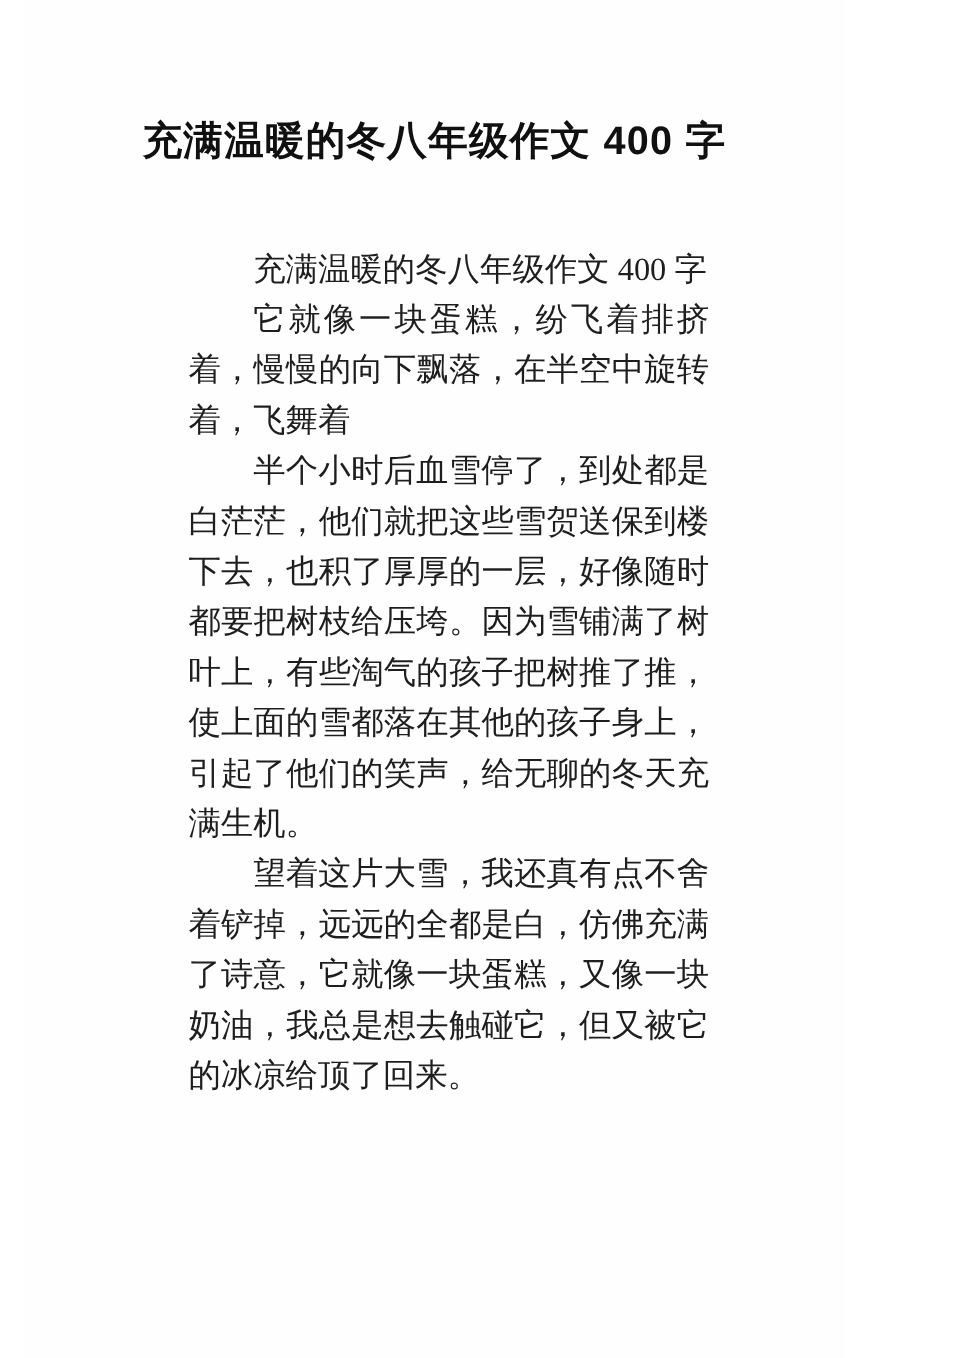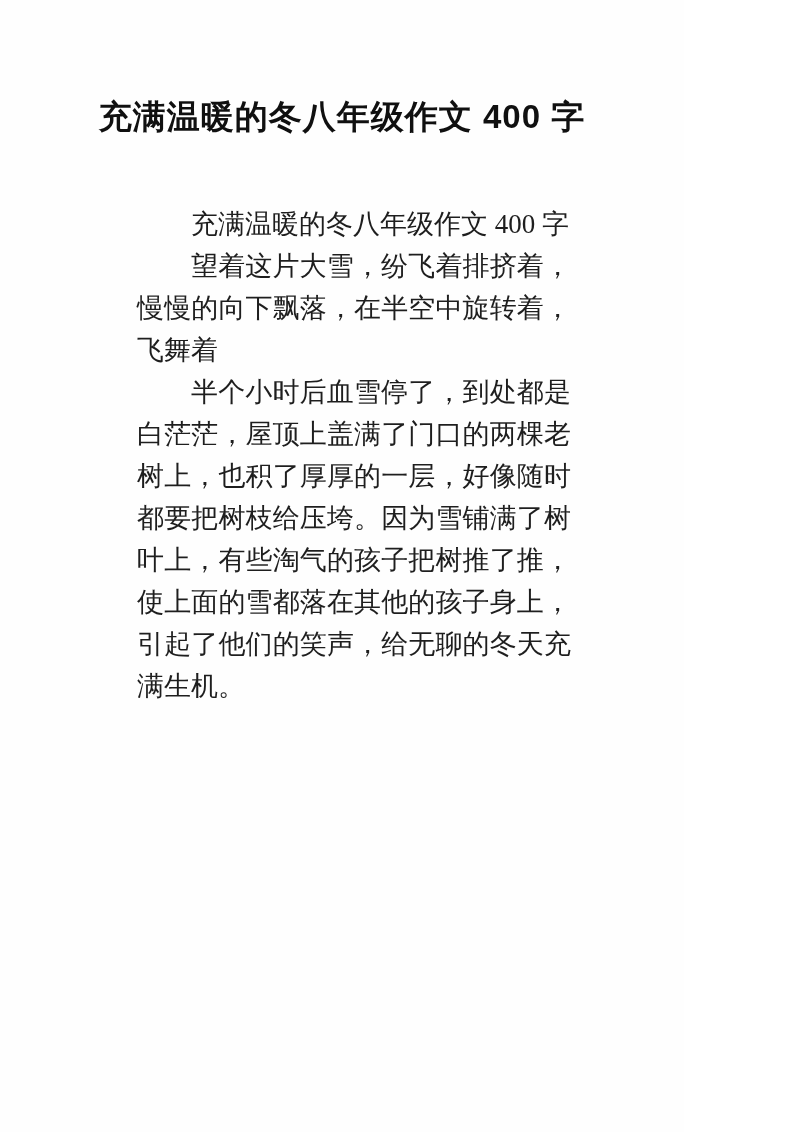--- a/index.html
+++ b/index.html
@@ -7,20 +7,21 @@
     padding: 0;
     background: #ffffff;
   }
   .page {
     position: relative;
     width: 684px;
     height: 1132px;
     background: #fefefe;
     overflow: hidden;
     box-sizing: border-box;
+    margin-left: 20px;
   }
   .doc-title {
     margin: 0;
     padding-top: 97px;
     text-align: center;
     font-family: "Liberation Sans", "DejaVu Sans", sans-serif;
     font-weight: bold;
     font-size: 33px;
     line-height: 40px;
     color: #101010;
@@ -41,16 +42,17 @@
     word-break: break-all;
   }
 </style>
 </head>
 <body>
 
 <div class="page">
   <h1 class="doc-title">充满温暖的冬八年级作文 400 字</h1>
   <div class="doc-body">
     <p>充满温暖的冬八年级作文 400 字</p>
-    <p>望着这片大雪，纷飞着排挤着，慢慢的向下飘落，在半空中旋转着，飞舞着</p>
-    <p>半个小时后血雪停了，到处都是白茫茫，屋顶上盖满了门口的两棵老树上，也积了厚厚的一层，好像随时都要把树枝给压垮。因为雪铺满了树叶上，有些淘气的孩子把树推了推，使上面的雪都落在其他的孩子身上，引起了他们的笑声，给无聊的冬天充满生机。</p>
+    <p>它就像一块蛋糕，纷飞着排挤着，慢慢的向下飘落，在半空中旋转着，飞舞着</p>
+    <p>半个小时后血雪停了，到处都是白茫茫，他们就把这些雪贺送保到楼下去，也积了厚厚的一层，好像随时都要把树枝给压垮。因为雪铺满了树叶上，有些淘气的孩子把树推了推，使上面的雪都落在其他的孩子身上，引起了他们的笑声，给无聊的冬天充满生机。</p>
+    <p>望着这片大雪，我还真有点不舍着铲掉，远远的全都是白，仿佛充满了诗意，它就像一块蛋糕，又像一块奶油，我总是想去触碰它，但又被它的冰凉给顶了回来。</p>
   </div>
 </div>
 
 </body></html>

